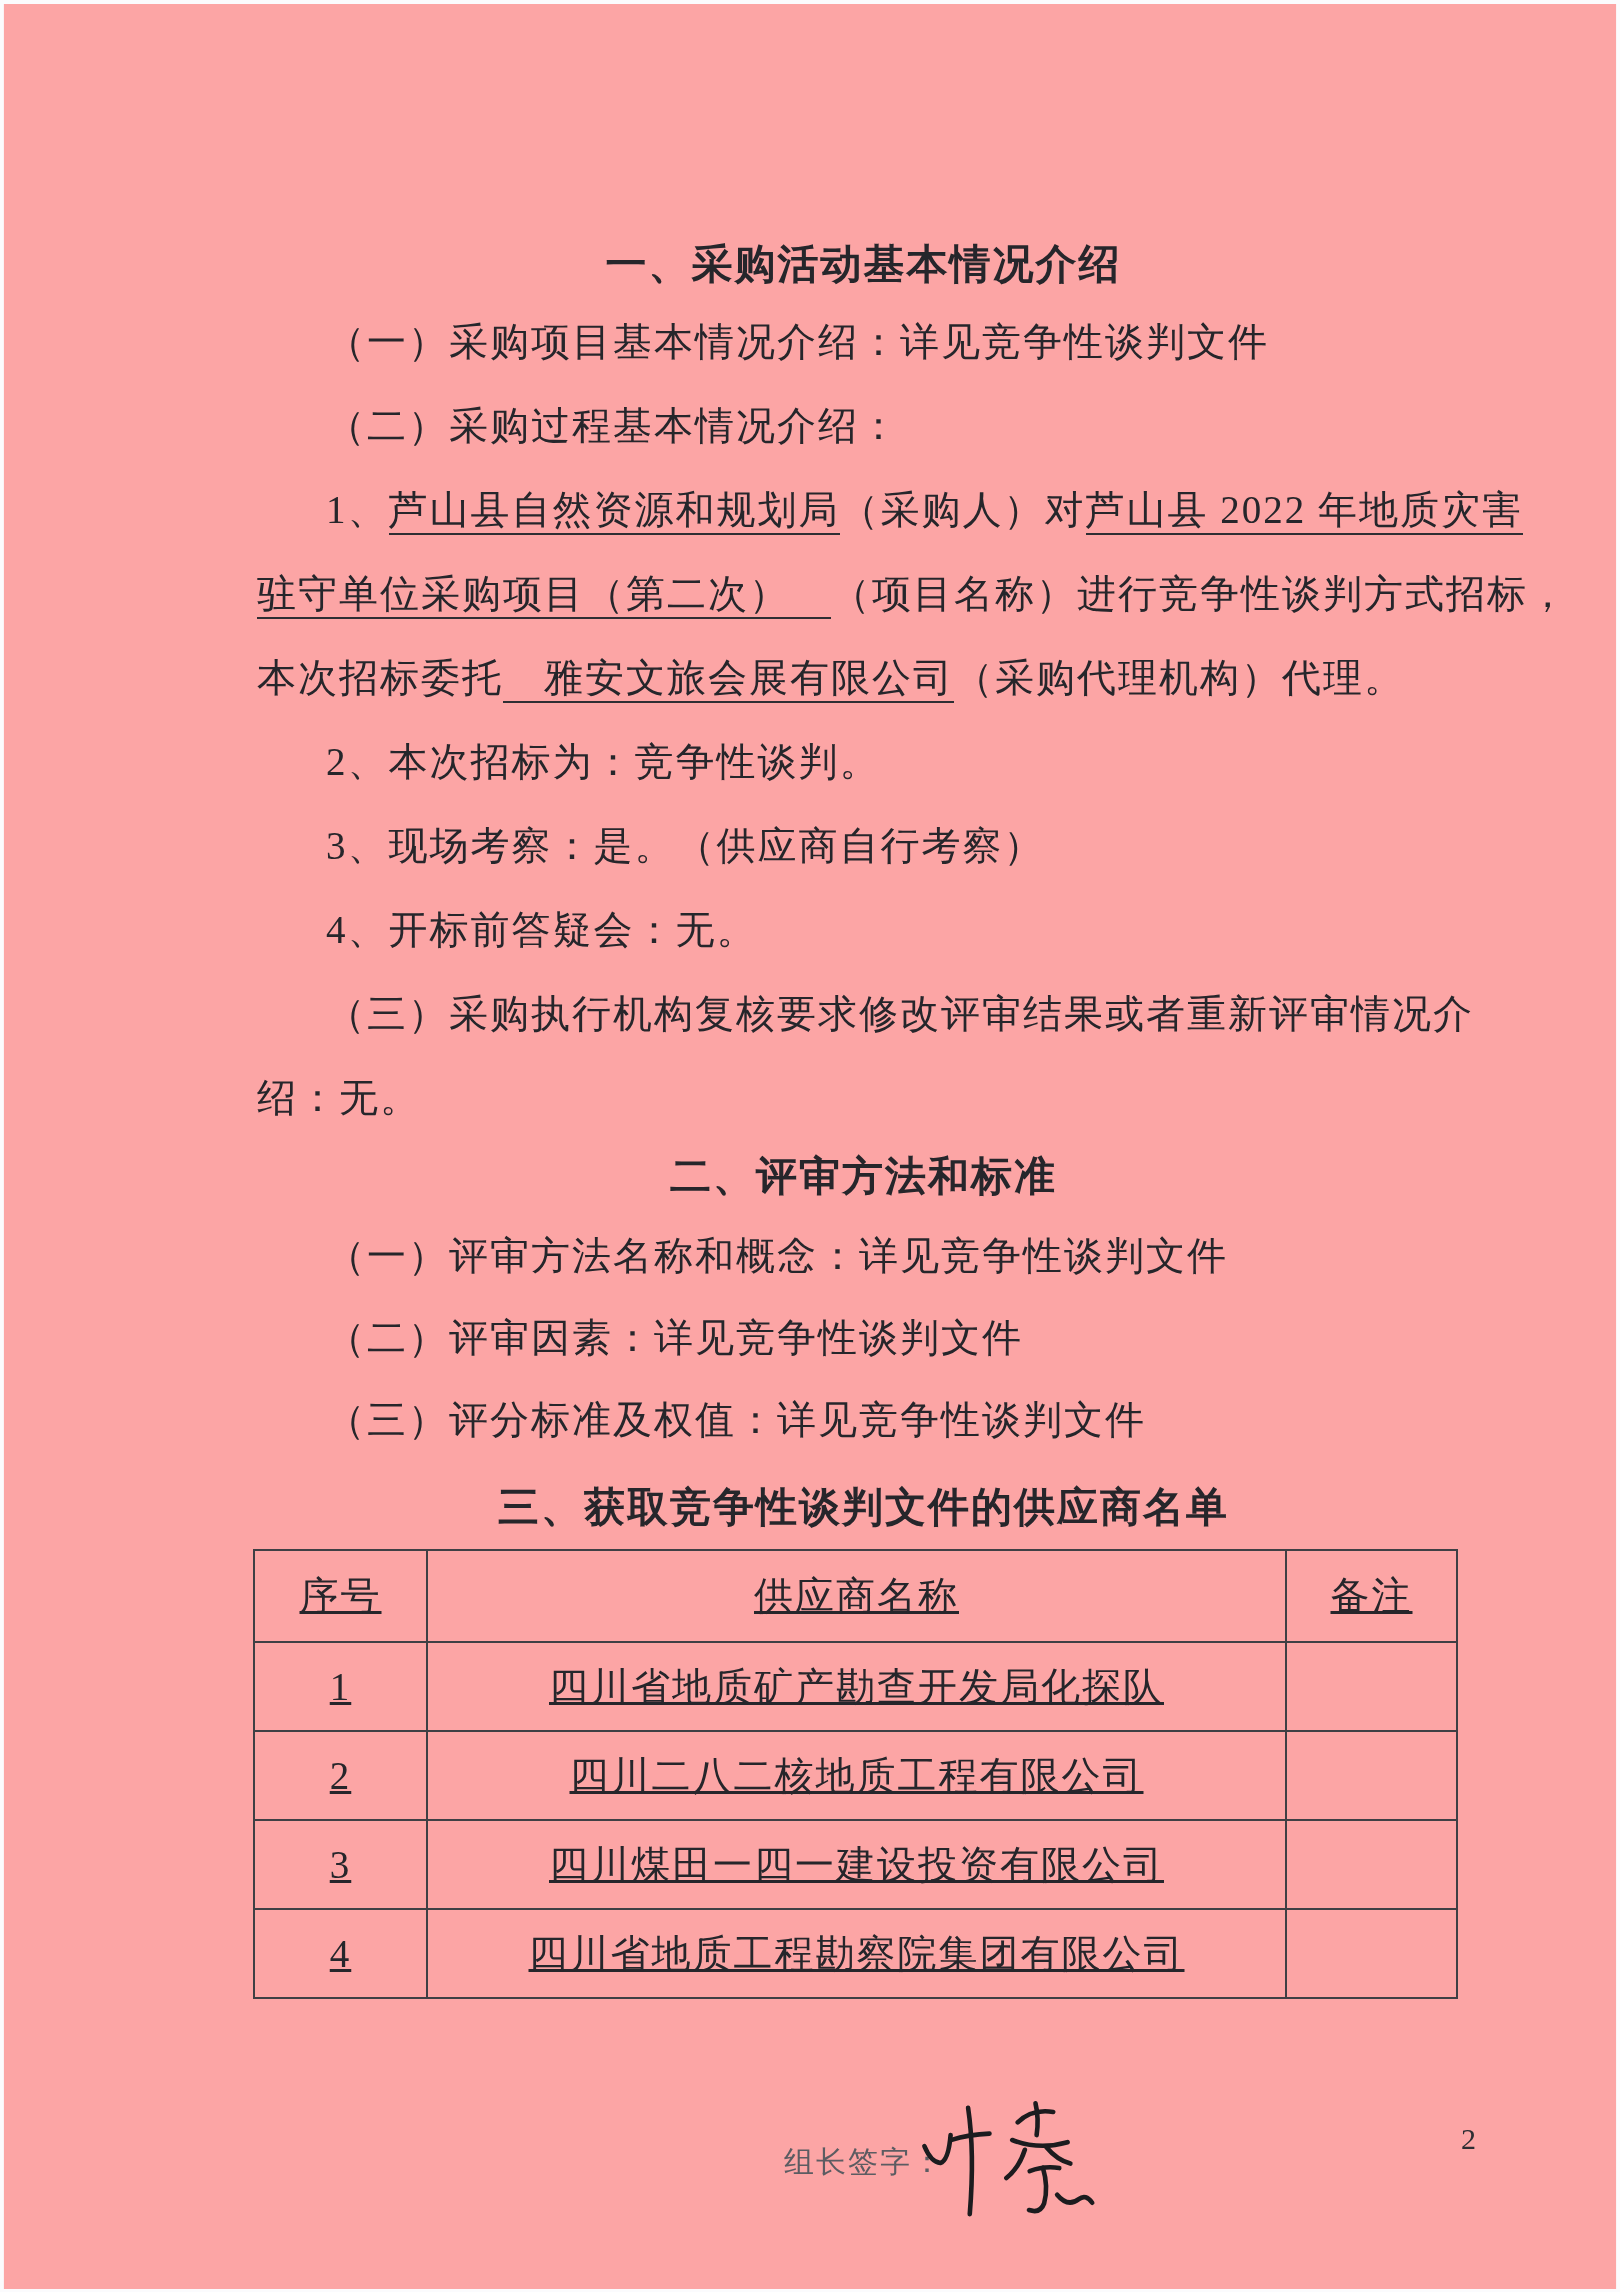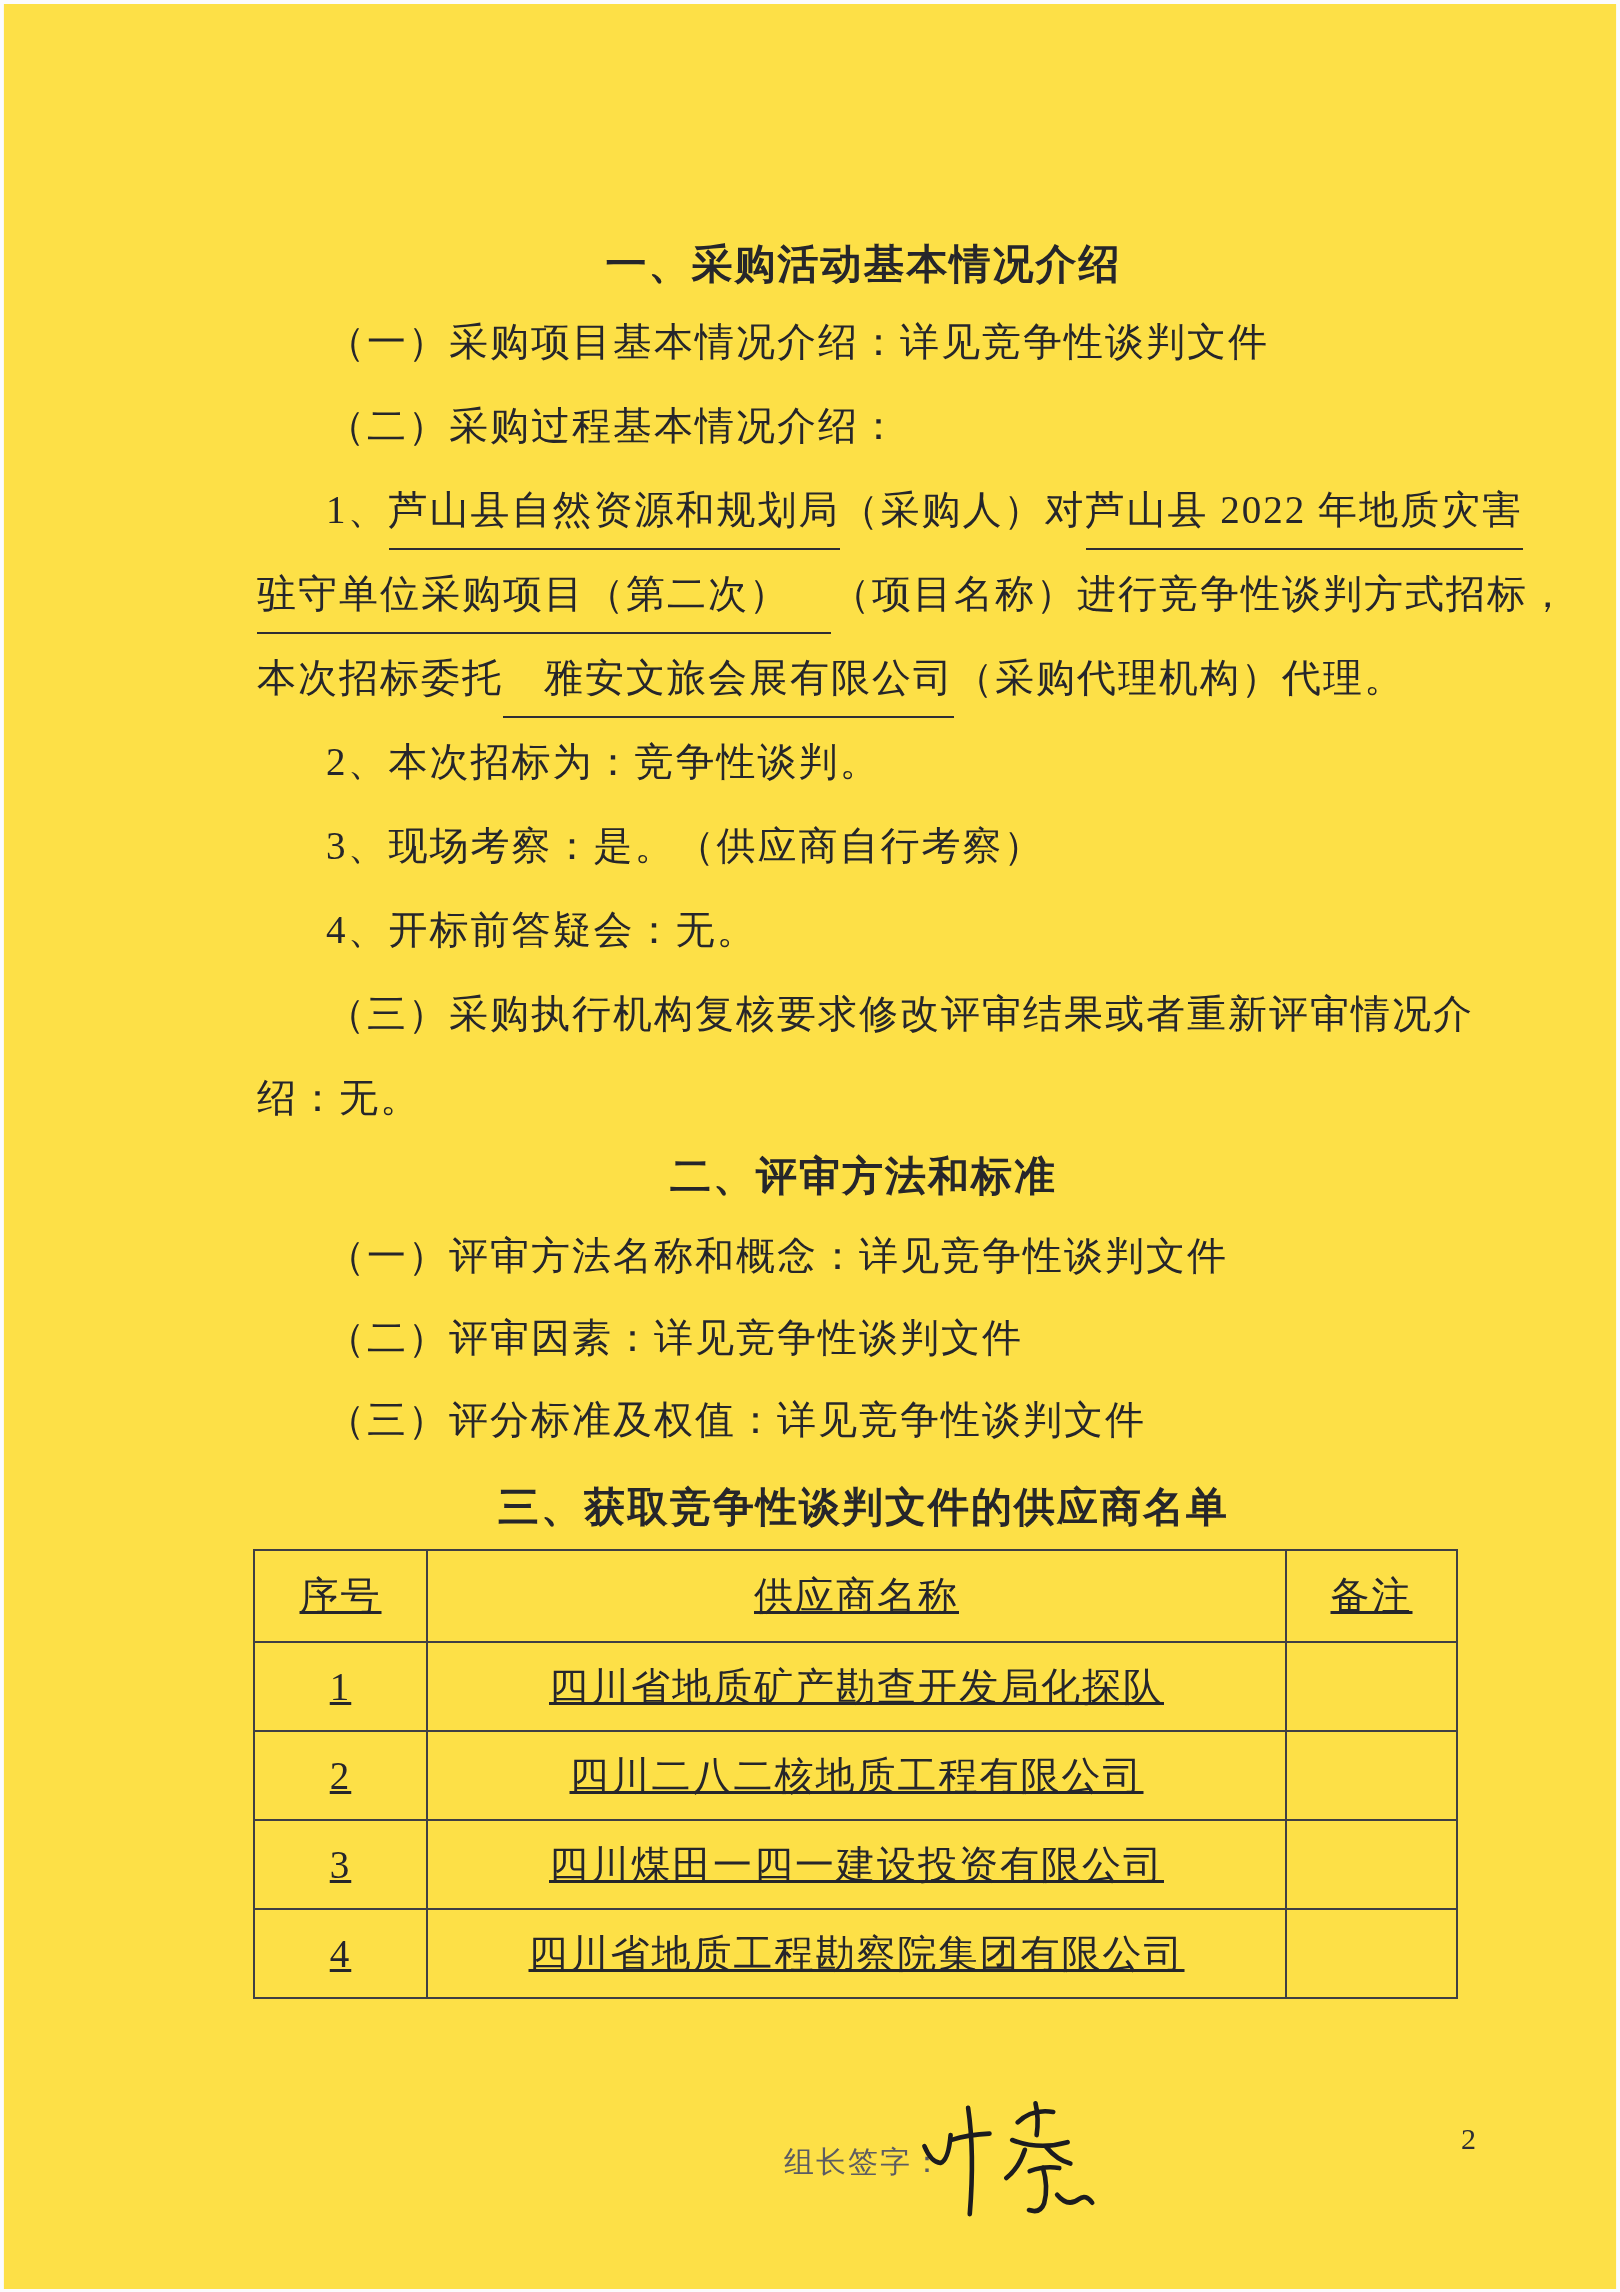--- a/index.html
+++ b/index.html
@@ -1,19 +1,19 @@
 <!DOCTYPE html>
 <html><head>
 <meta charset="utf-8">
 <style>
   html,body{margin:0;padding:0;background:#e8e8ea;}
   .page{
     position:relative;
     width:1620px;height:2293px;
-    background:#fde047;
+    background:#fca5a5;
     font-family:"Liberation Serif","DejaVu Serif",serif;
     color:#26262b;
     overflow:hidden;
     box-shadow:inset 0 0 0 3.9px #fbfbfd;
   }
   .heading{
     position:absolute;
     left:257px;width:1213px;
     text-align:center;
     font-size:41px;font-weight:bold;
@@ -29,21 +29,21 @@
     left:257px;width:1225px;
     font-size:39px;
     letter-spacing:2px;
   }
   #s1-lines{top:300px;}
   #s1-lines .line{height:84px;line-height:84px;}
   #s2-lines{top:1215px;font-family:Liberation Serif, serif;}
   #s2-lines .line{height:82px;line-height:82px;}
   .line{white-space:nowrap;}
   .line.indent{padding-left:69px;}
-  .u{border-bottom:2.9px solid #2e2e33;padding-bottom:17px;}
+  .u{border-bottom:2.9px solid #2e2e33;padding-bottom:2px;}
   table.suppliers{
     position:absolute;
     left:253px;top:1549px;
     width:1190px;
     border-collapse:collapse;
     table-layout:fixed;
     font-size:39px;
     letter-spacing:2px;
   }
   table.suppliers th,table.suppliers td{

